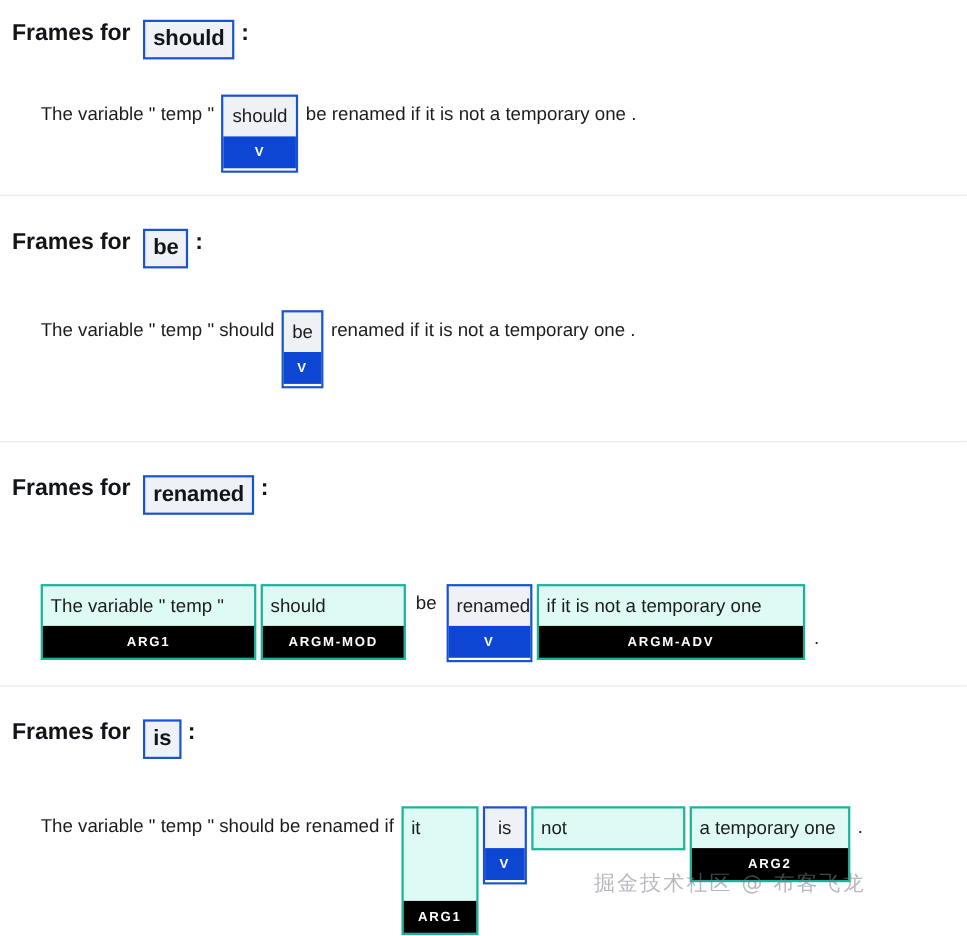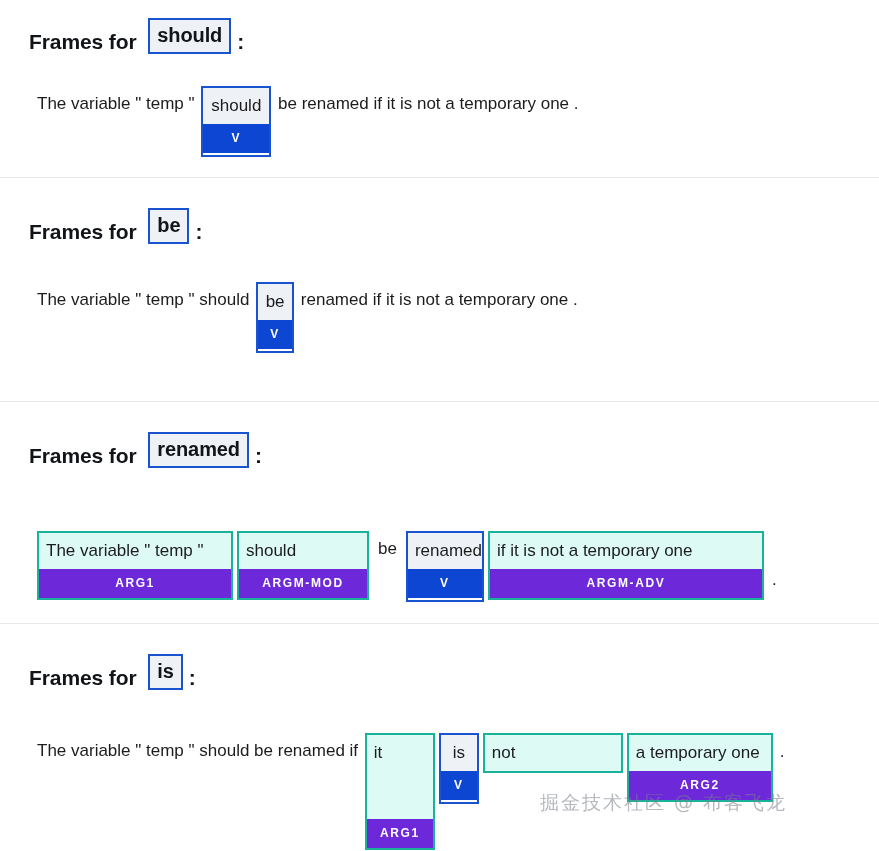--- a/index.html
+++ b/index.html
@@ -27,22 +27,22 @@
   .sec-2 { height: 224px; }
   .sec-3 { height: 222px; }
   .sec-4 { height: 228px; }
 
   
   .heading {
     font-size: 21px;
     font-weight: bold;
     color: #111418;
     display: flex;
-    align-items: flex-end;
-    padding-left: 29px;
+    align-items: flex-start;
+    padding-left: 11px;
     letter-spacing: -0.1px;
   }
   .sec-1 .heading { padding-top: 18px; }
   .sec-2 .heading { padding-top: 30px; }
   .sec-3 .heading { padding-top: 30px; }
   .sec-4 .heading { padding-top: 30px; }
 
   .heading-label { white-space: pre; }
 
   .verb-chip {
@@ -111,21 +111,21 @@
   .chip.verb .chip-tag {
     background: #0d46d2;
     border-bottom: 2px solid #ffffff;
   }
 
   
   .chip.arg {
     border: 2px solid #19b39b;
     background: #ddfaf4;
   }
-  .chip.arg .chip-tag { background: #6d28d9; }
+  .chip.arg .chip-tag { background: #000000; }
 
   
   .srl-row {
     display: flex;
     align-items: flex-start;
     padding-left: 35px;
     padding-top: 63px;
   }
   .srl-row .plain {
     font-size: 17px;
@@ -144,21 +144,21 @@
   .sec-4 .sentence .period {
     font-size: 17px;
     padding-top: 9px;
     padding-left: 5px;
   }
 
   
   .w-arg1-3   { width: 196px; }
   .w-argmmod  { width: 132px; }
   .w-v-renamed{ width: 78px;  }
-  .w-argmadv  { width: 276px; }
+  .w-argmadv  { width: 244px; }
 
   .w-it   { width: 70px; gap: 48px; }
   .w-is   { width: 40px; }
   .w-not  { width: 140px; }
   .w-atemp{ width: 146px; }
 
   .w-v-should { width: 70px; }
   .w-v-be     { width: 38px; }
 
   

